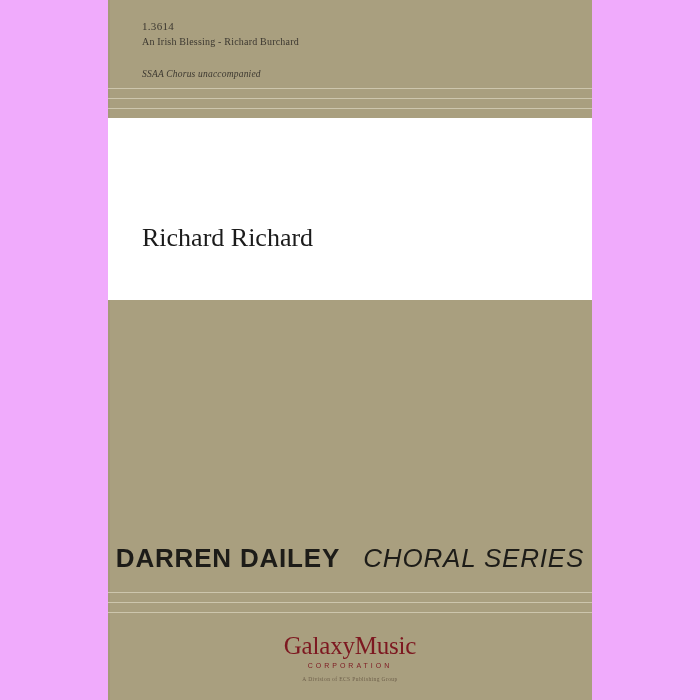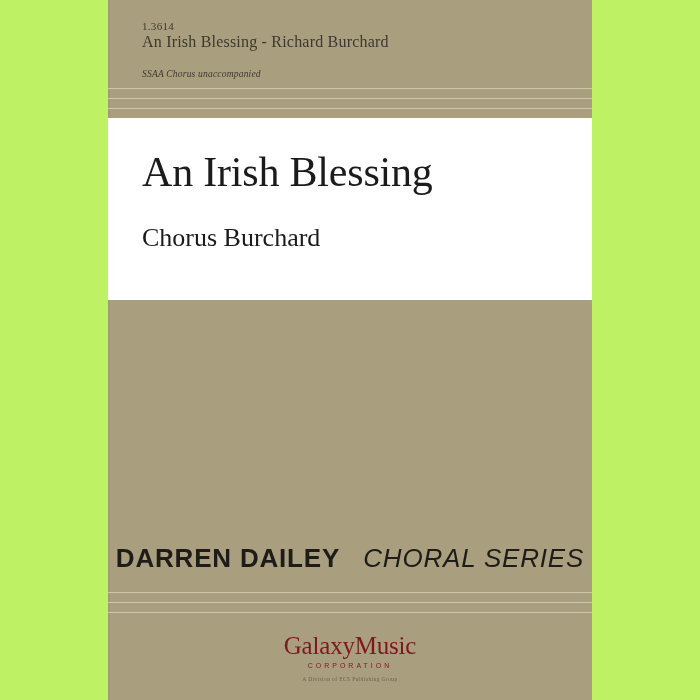--- a/index.html
+++ b/index.html
@@ -8,21 +8,21 @@
     width: 700px;
     height: 700px;
     background: #ffffff;
     font-family: "Liberation Sans", sans-serif;
   }
 
   #cover {
     position: relative;
     width: 700px;
     height: 700px;
-    background: #bef264;
+    background: #f0abfc;
     overflow: hidden;
   }
 
   
   .board {
     position: absolute;
     left: 108px;
     top: 0;
     width: 484px;
     height: 700px;
@@ -72,21 +72,21 @@
     width: 420px;
     color: #3c3830;
     font-family: "Liberation Serif", serif;
   }
   .catalog-number {
     font-size: 11px;
     letter-spacing: 0.3px;
     line-height: 16px;
   }
   .catalog-work {
-    font-size: 16px;
+    font-size: 10px;
     letter-spacing: 0.2px;
     line-height: 16px;
     font-family: Liberation Serif, serif;
   }
   .catalog-voicing {
     font-size: 9.5px;
     font-style: italic;
     letter-spacing: 0.2px;
     line-height: 16px;
     margin-top: 16px;
@@ -182,23 +182,22 @@
   <div class="rule b1"></div>
   <div class="rule b2"></div>
   <div class="rule b3"></div>
 
   <div class="catalog-block">
     <div class="catalog-number">1.3614</div>
     <div class="catalog-work">An Irish Blessing - Richard Burchard</div>
     <div class="catalog-voicing">SSAA Chorus unaccompanied</div>
   </div>
 
-  <div class="work-title">An Irish Blessing</div>
-
-  <div class="composer">Chorus Burchard</div>
+
+  <div class="composer">Richard Richard</div>
 
   <div class="series-line">
     <span class="bold">DARREN DAILEY</span>
     <span>&nbsp;</span>
     <span class="light">CHORAL SERIES</span>
   </div>
 
   <div class="publisher">
     <div class="publisher-name">GalaxyMusic</div>
     <div class="publisher-sub">CORPORATION</div>

